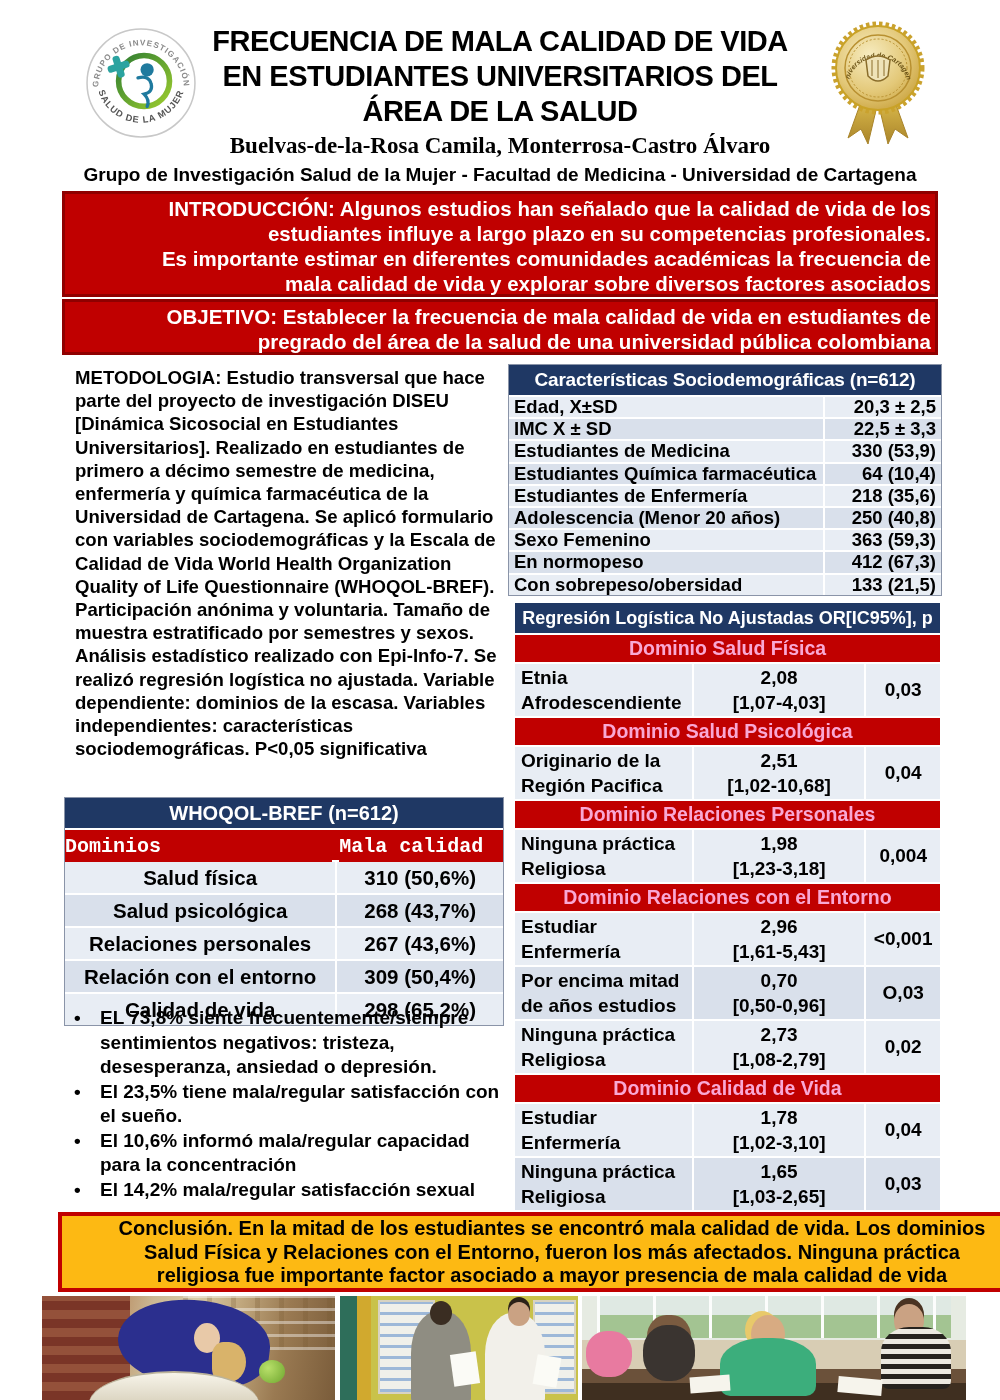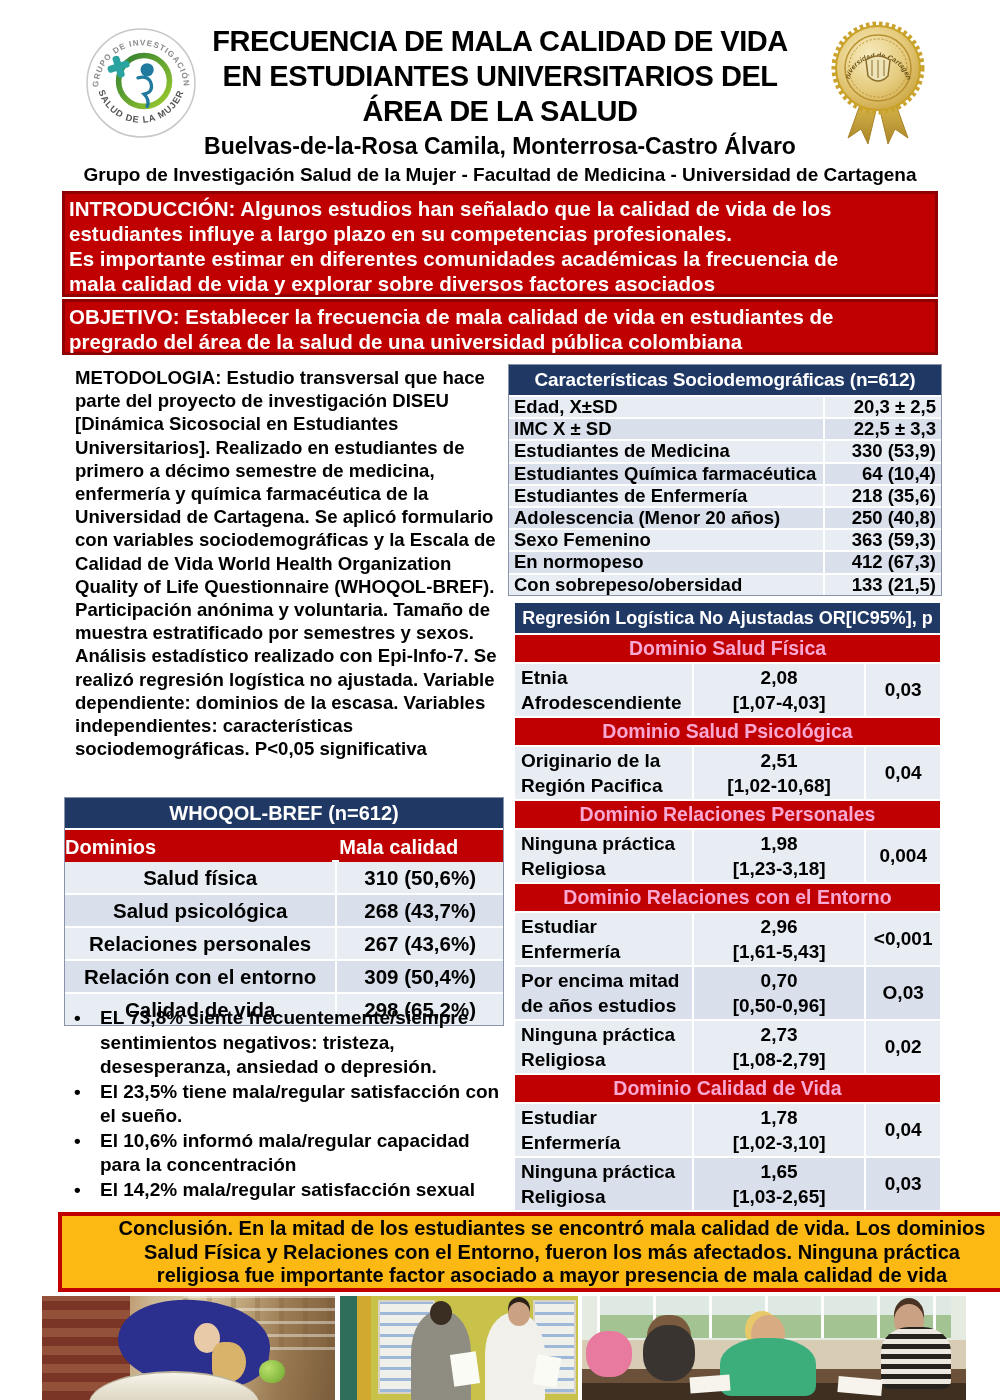--- a/index.html
+++ b/index.html
@@ -2,46 +2,46 @@
 <html><head>
 <meta charset="utf-8">
 <style>
   html,body{margin:0;padding:0;background:#ffffff;}
   .poster{position:relative;width:1000px;height:1400px;background:#ffffff;overflow:hidden;
           font-family:"Liberation Sans",sans-serif;font-weight:bold;color:#000;}
 
   
   .title{position:absolute;left:180px;top:24px;width:640px;text-align:center;
          font-size:29px;line-height:35px;letter-spacing:-0.5px;}
-  .authors{position:absolute;left:0;top:133px;width:1000px;text-align:center;font-size:23px;}
+  .authors{position:absolute;left:0;top:133px;width:1000px;text-align:center;font-size:23px;font-family:Liberation Serif, serif;}
   .affiliation{position:absolute;left:0;top:164px;width:1000px;text-align:center;font-size:19px;}
   .logo-left{position:absolute;left:85px;top:27px;}
   .logo-right{position:absolute;left:828px;top:20px;}
 
   
   .redbox{position:absolute;left:62px;width:876px;background:#c00000;border:3px solid #8f0000;
-          color:#fff;text-align:left;box-sizing:border-box;font-size:20.5px;line-height:25px;padding:2px 4px;}
+          color:#fff;text-align:right;box-sizing:border-box;font-size:20.5px;line-height:25px;padding:2px 4px;}
   .redbox .line{white-space:nowrap;}
   #intro-box{top:191px;height:106px;}
   #objective-box{top:299px;height:56px;}
 
   
   .methodology{position:absolute;left:75px;top:366px;width:432px;font-size:18.6px;line-height:23.2px;text-align:left;}
 
   .ptable{position:absolute;background:#ffffff;}
   .t-head{background:#1f3864;color:#fff;text-align:center;}
   .t-sub{background:#c00000;color:#fff;}
   .row{display:flex;gap:2px;margin-top:2px;}
   .cell-l{background:#e8edf4;}
   .cell-d{background:#d9e0eb;}
 
   
   #whoqol{left:64px;top:797px;width:438px;border:1px solid #8a94a8;}
   #whoqol .t-head{height:30px;line-height:30px;font-size:20px;}
-  #whoqol .t-sub{height:30px;line-height:30px;font-size:20px;display:flex;gap:7px;margin-top:2px;}
+  #whoqol .t-sub{height:30px;line-height:30px;font-size:20px;display:flex;gap:7px;margin-top:2px;font-family:Liberation Mono, monospace;}
   #whoqol .c1{width:62%;text-align:center;}
   #whoqol .c2{width:38%;text-align:center;}
   #whoqol .row{height:31px;line-height:31px;font-size:20.5px;}
 
   
   #socio{left:508px;top:364px;width:432px;border:1px solid #8a94a8;}
   #socio .t-head{height:30px;line-height:30px;font-size:19px;letter-spacing:-0.2px;}
   #socio .row{height:20.2px;line-height:20.2px;font-size:18.5px;}
   #socio .c1{width:73%;text-align:left;padding-left:5px;box-sizing:border-box;}
   #socio .c2{width:27%;text-align:right;padding-right:5px;box-sizing:border-box;}

